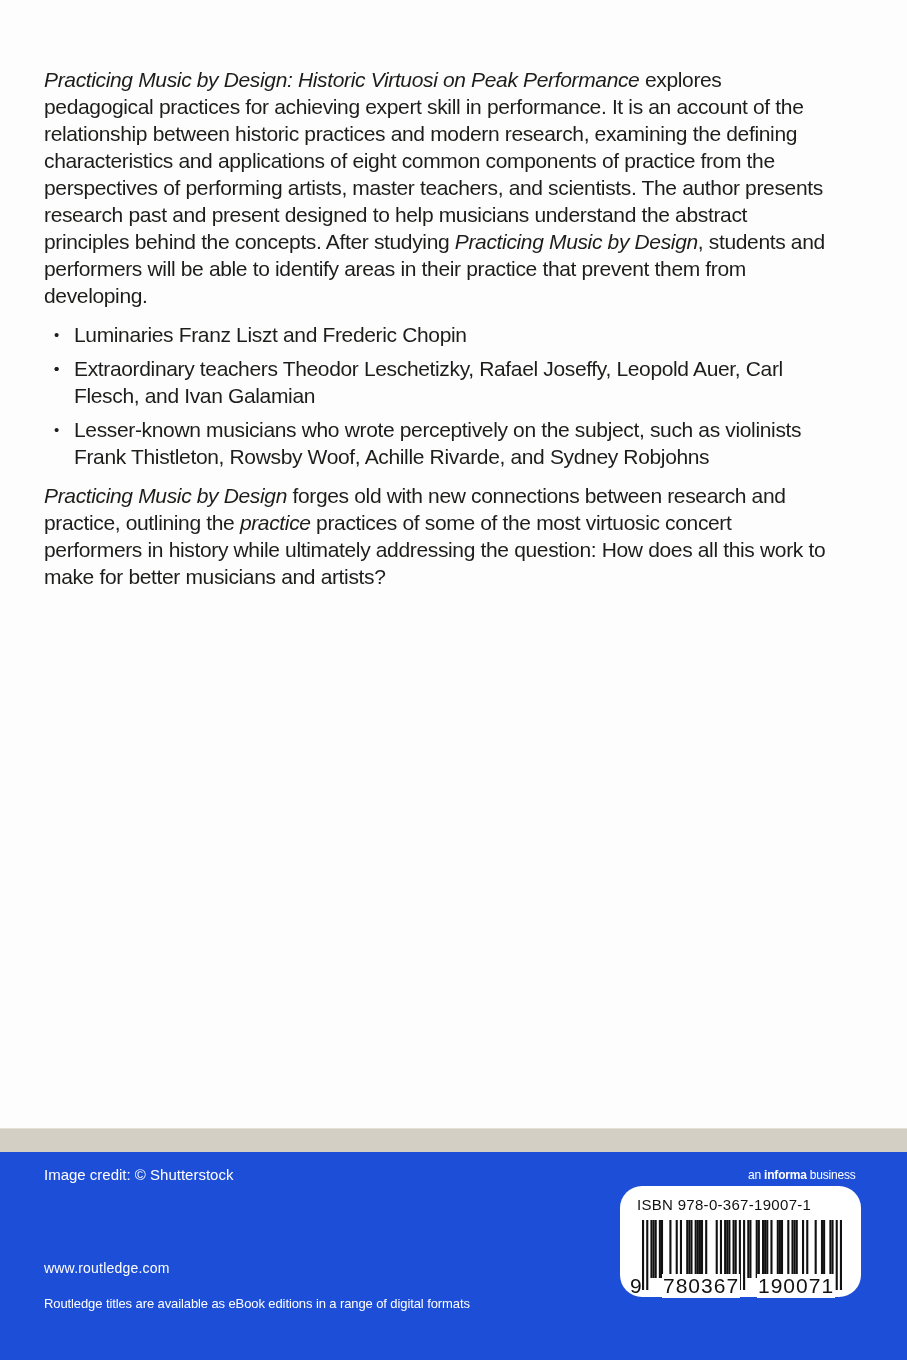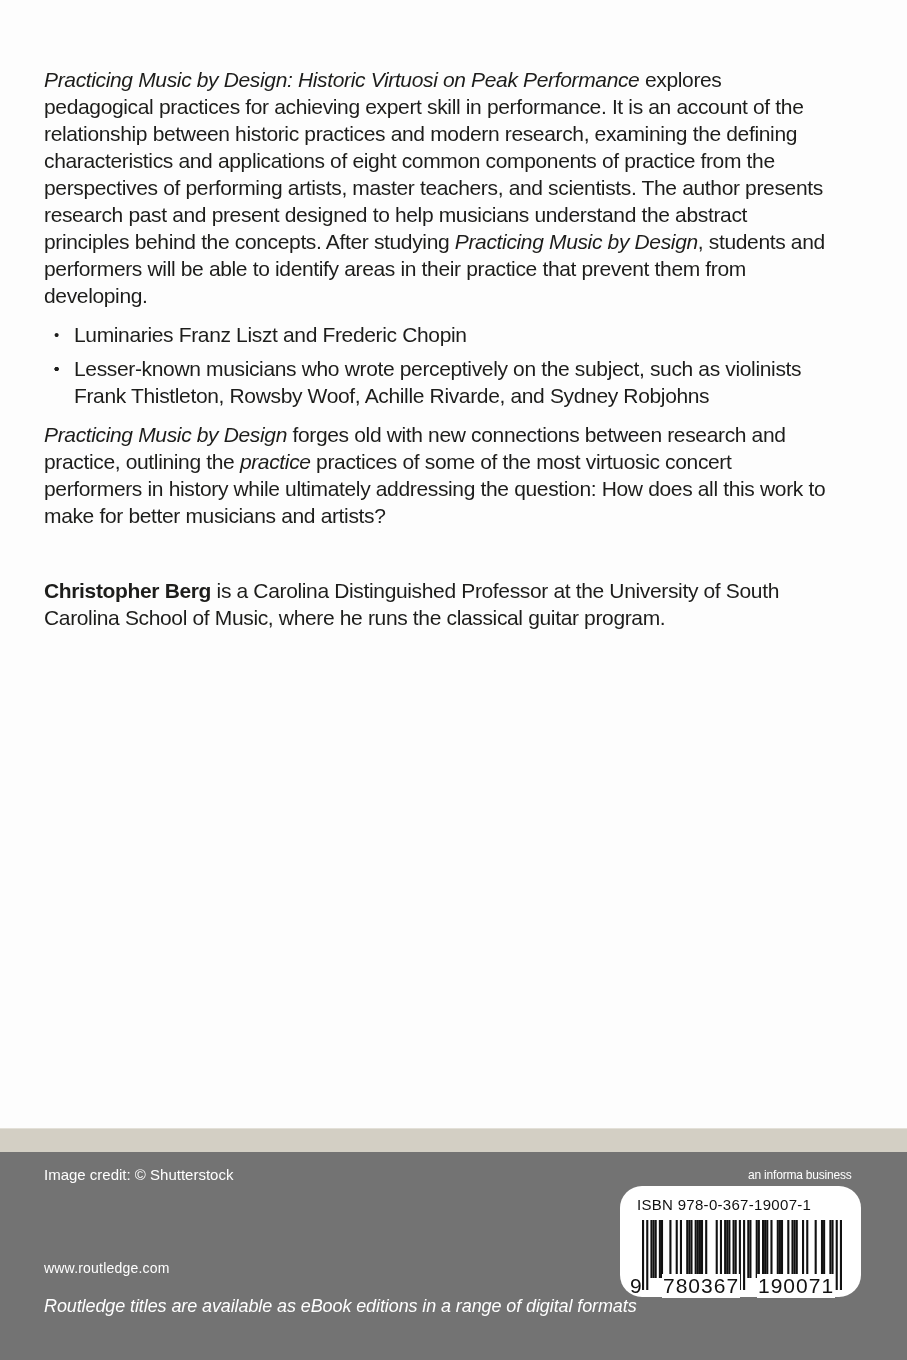--- a/index.html
+++ b/index.html
@@ -24,58 +24,57 @@
   .category-band {
     position: absolute; left: 0; top: 1084px; width: 907px; height: 68px;
     background: #d3cfc4; border-top: 1px solid #e3e0d8; margin-top: 44px;
   }
   .category-band span {
     position: absolute; left: 44px; top: 22px;
     font-size: 17px; color: #1d1d1b; letter-spacing: -0.3px;
   }
   .footer {
     position: absolute; left: 0; top: 1152px; width: 907px; height: 208px;
-    background: #737373; color: #ffffff;
+    background: #1d4ed8; color: #ffffff;
   }
   .credit { position: absolute; left: 44px; top: 14px; font-size: 15px; }
   .logo { position: absolute; left: 43px; top: 52px; width: 180px; height: 50px; }
   .logo .mark { position: absolute; left: 0; top: 0; width: 36px; height: 50px; }
   .logo .name { position: absolute; left: 42px; top: 1px; font-size: 25px; letter-spacing: -0.5px; }
   .logo .group { position: absolute; left: 43px; top: 30px; font-size: 14px; letter-spacing: -0.4px; }
   .url { position: absolute; left: 44px; top: 108px; font-size: 14px; letter-spacing: 0.2px; }
-  .ebook { position: absolute; left: 44px; top: 144px; font-size: 18px; letter-spacing: -0.1px; font-style: italic; }
+  .ebook { position: absolute; left: 44px; top: 144px; font-size: 13px; letter-spacing: -0.1px; }
   .informa { position: absolute; left: 748px; top: 16px; font-size: 12px; letter-spacing: -0.2px; }
-  .informa b { font-weight: normal; }
+  .informa b { font-weight: bold; }
   .barcode-box {
     position: absolute; left: 620px; top: 34px; width: 241px; height: 111px;
     background: #ffffff; color: #111; border-radius: 22px;
   }
   .isbn-text { position: absolute; left: 17px; top: 10px; font-size: 15px; letter-spacing: 0.3px; }
   .bars { position: absolute; left: 22px; top: 34px; width: 200px; height: 70px; }
   .digit-lead { position: absolute; left: 10px; top: 88px; font-size: 21px; }
   .digits-a { position: absolute; left: 42px; top: 88px; font-size: 21px; background:#fff; padding: 0 1px; letter-spacing: 1px; }
   .digits-b { position: absolute; left: 137px; top: 88px; font-size: 21px; background:#fff; padding: 0 1px; letter-spacing: 1px; }
 </style>
 </head>
 <body>
 
 <div class="content">
   <p><em>Practicing Music by Design: Historic Virtuosi on Peak Performance</em><span> explores pedagogical practices for achieving expert skill in performance. It is an account of the relationship between historic practices and modern research, examining the defining characteristics and applications of eight common components of practice from the perspectives of performing artists, master teachers, and scientists. The author presents research past and present designed to help musicians understand the abstract principles behind the concepts. After studying </span><em>Practicing Music by Design</em><span>, students and performers will be able to identify areas in their practice that prevent them from developing.</span></p>
 
 
   <ul class="figures">
     <li><span class="bullet">•</span><span>Luminaries Franz Liszt and Frederic Chopin</span></li>
     <li><span class="bullet">•</span></li>
-    <li><span class="bullet">•</span></li>
+    <li><span class="bullet">•</span><span>Extraordinary teachers Theodor Leschetizky, Rafael Joseffy, Leopold Auer, Carl Flesch, and Ivan Galamian</span></li>
     <li><span class="bullet">•</span><span>Lesser-known musicians who wrote perceptively on the subject, such as violinists Frank Thistleton, Rowsby Woof, Achille Rivarde, and Sydney Robjohns</span></li>
   </ul>
 
   <p><em>Practicing Music by Design</em><span> forges old with new connections between research and practice, outlining the </span><em>practice</em><span> practices of some of the most virtuosic concert performers in history while ultimately addressing the question: How does all this work to make for better musicians and artists?</span></p>
 
-  <p class="bio"><strong>Christopher Berg</strong><span> is a Carolina Distinguished Professor at the University of South Carolina School of Music, where he runs the classical guitar program.</span></p>
 </div>
 
 <div class="category-band">
   <span>MUSICOLOGY / PERFORMANCE</span>
 </div>
 
 <div class="footer">
   <div class="credit">Image credit: © Shutterstock</div>
 
 

